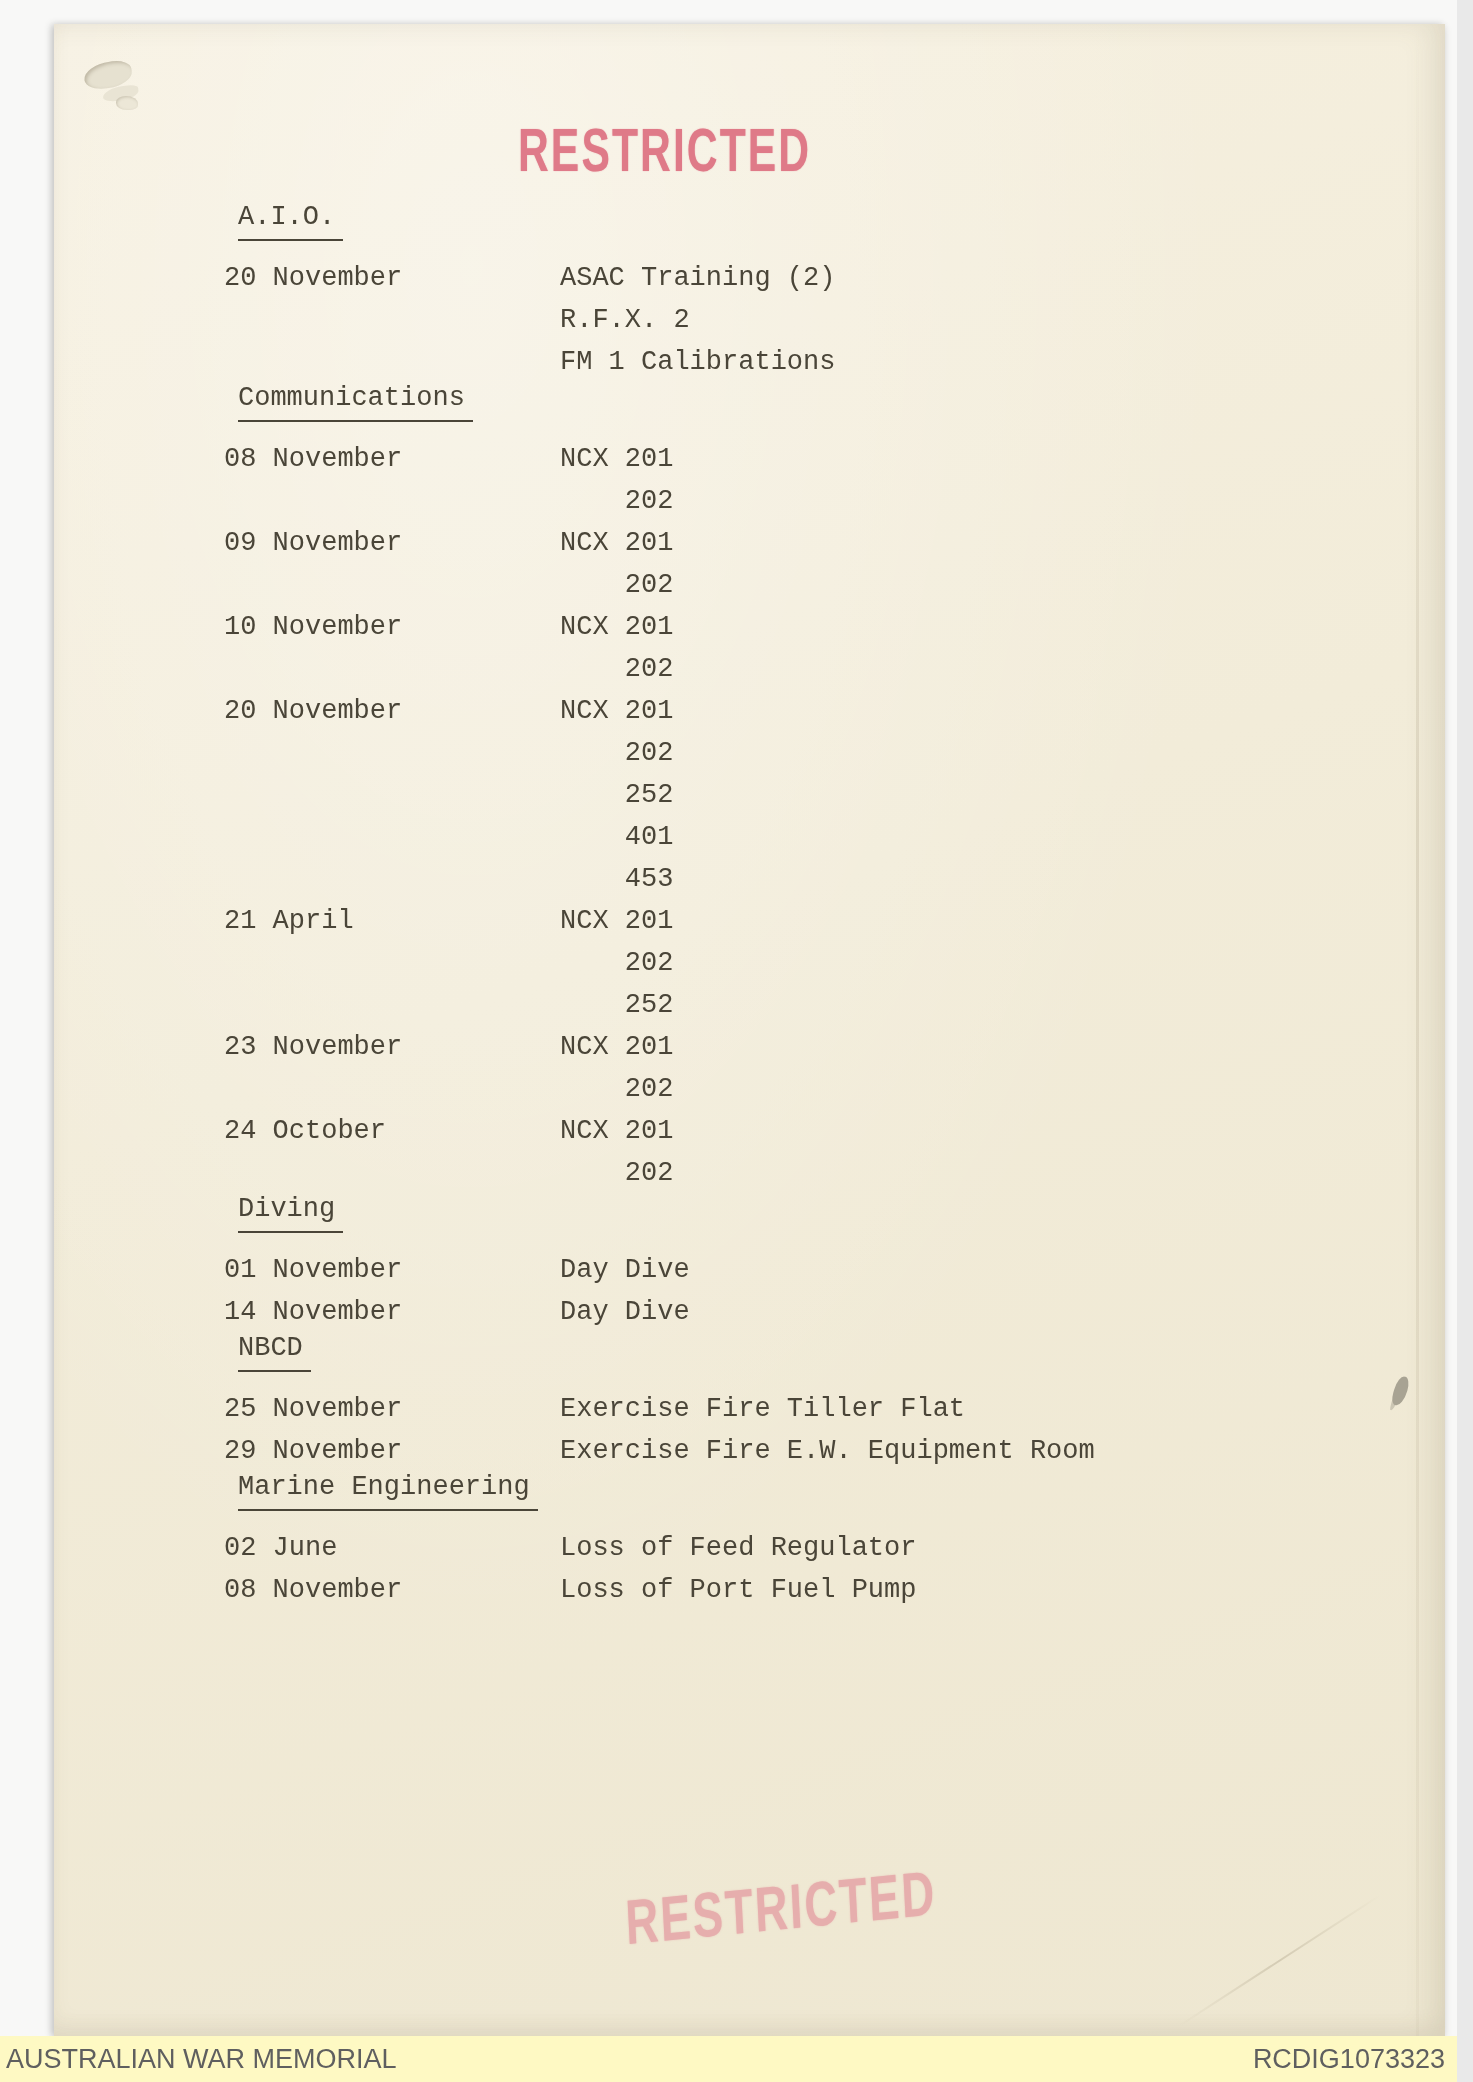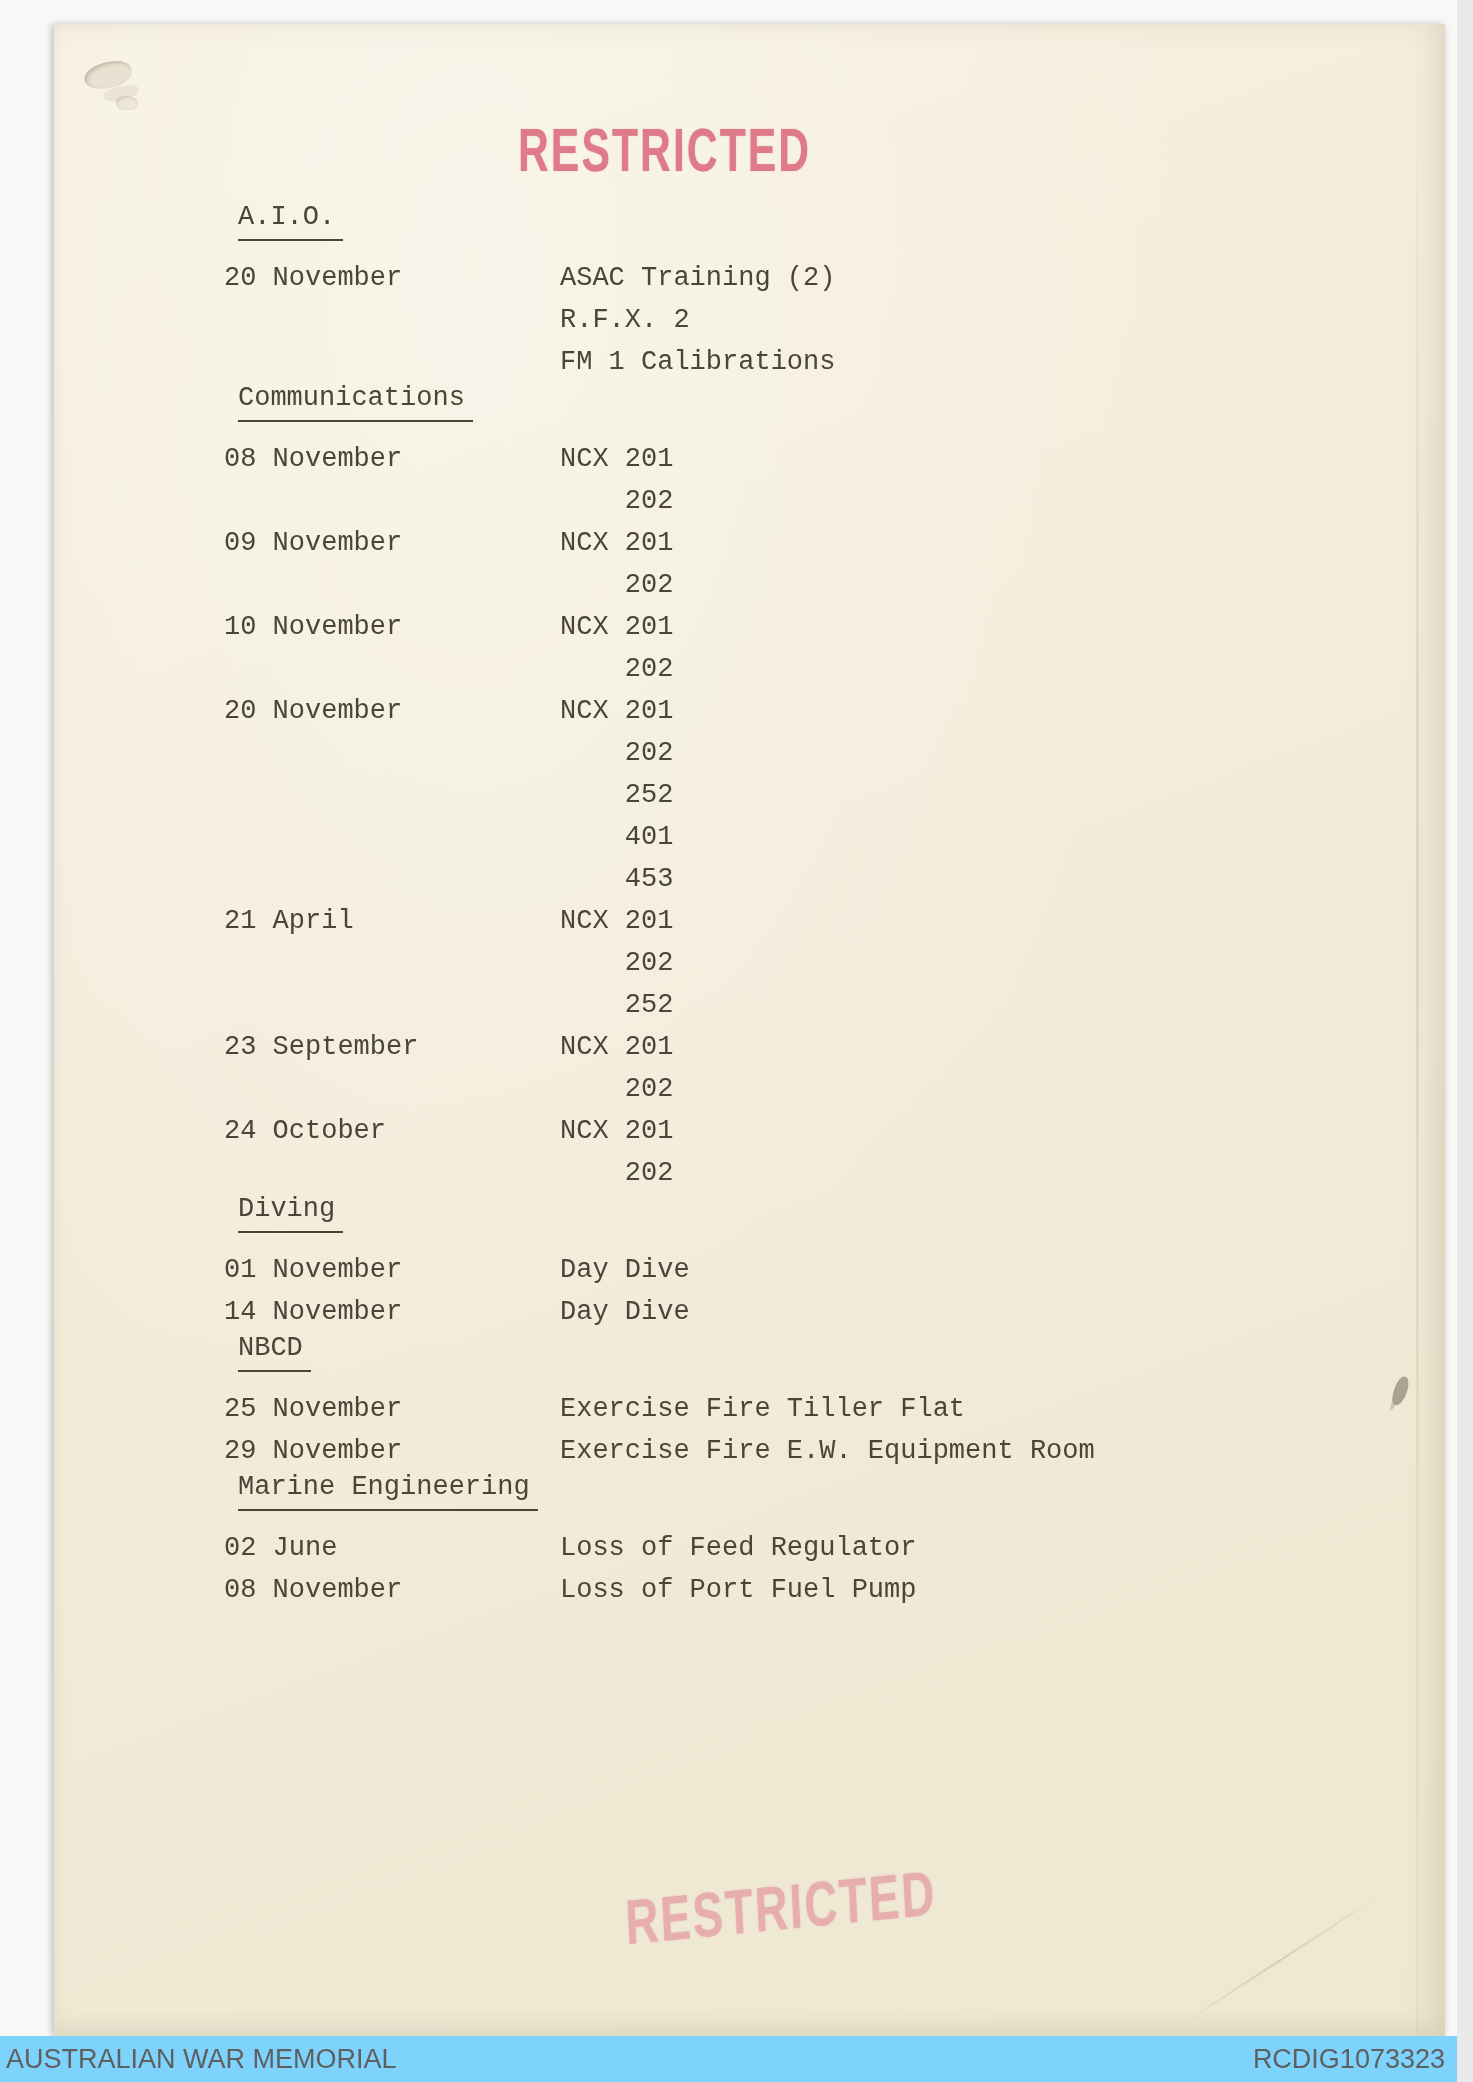--- a/index.html
+++ b/index.html
@@ -93,21 +93,21 @@
   .section-heading:first-child { margin-top: 0; }
   .entry-row {
     display: grid;
     grid-template-columns: 336px 1fr;
     align-items: start;
   }
   .entry-line { white-space: pre; }
   .viewer-footer {
     position: absolute;
     left: 0; right: 0; bottom: 0; height: 46px;
-    background: #7dd3fc;
+    background: #fef9c3;
     display: flex;
     align-items: center;
     justify-content: space-between;
     padding: 0 12px 0 6px;
     font-family: "Liberation Sans", sans-serif;
     font-size: 27px;
     color: #5f5f5f;
   }
 </style>
 </head>
@@ -170,21 +170,21 @@
         </div>
         <div class="entry-row">
           <div class="entry-date">21 April</div>
           <div class="entry-lines">
             <div class="entry-line">NCX 201</div>
             <div class="entry-line">    202</div>
             <div class="entry-line">    252</div>
           </div>
         </div>
         <div class="entry-row">
-          <div class="entry-date">23 September</div>
+          <div class="entry-date">23 November</div>
           <div class="entry-lines">
             <div class="entry-line">NCX 201</div>
             <div class="entry-line">    202</div>
           </div>
         </div>
         <div class="entry-row">
           <div class="entry-date">24 October</div>
           <div class="entry-lines">
             <div class="entry-line">NCX 201</div>
             <div class="entry-line">    202</div>

